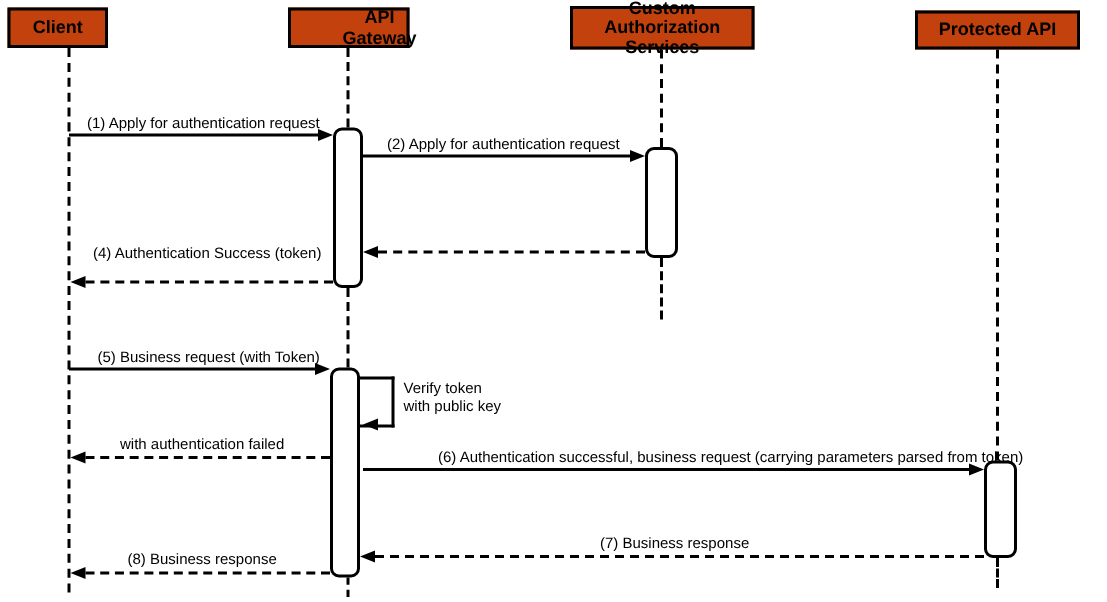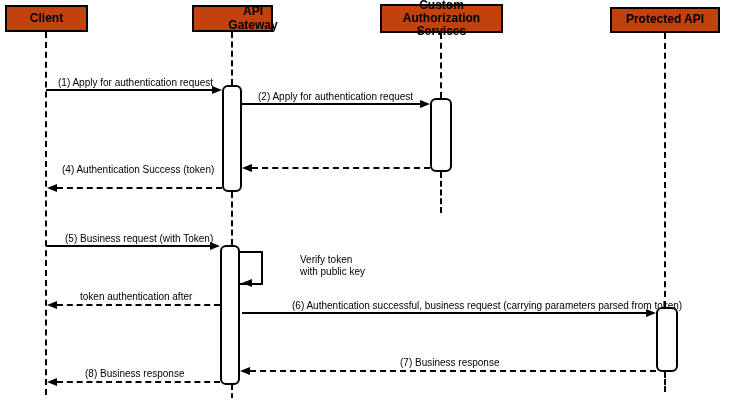--- a/index.html
+++ b/index.html
@@ -34,21 +34,21 @@
   .selfloop {
     position:absolute; border:2px solid #000; border-left:none; z-index:1;
     background:transparent;
   }
 </style>
 </head>
 <body>
 
 <div id="stage">
 
-  <div class="pbox" style="left:5px; top:5px; width:83px; height:27px;">Client</div>
+  <div class="pbox" style="left:5px; top:5px; width:67px; height:27px;">Client</div>
   <div class="pbox" style="left:192px; top:5px; width:81px; height:27px;padding-left:41px;">API Gateway</div>
   <div class="pbox" style="left:380px; top:4px; width:123px; height:29px;">Custom Authorization
 Services</div>
   <div class="pbox" style="left:610px; top:7px; width:110px; height:26px;">Protected API</div>
 
   <div class="lifeline" style="left:45px; top:32px; height:363px;"></div>
   <div class="lifeline" style="left:231px; top:32px; height:53px;"></div>
   <div class="lifeline" style="left:231px; top:192px; height:53px;"></div>
   <div class="lifeline" style="left:231px; top:385px; height:13px;"></div>
   <div class="lifeline" style="left:440px; top:33px; height:65px;"></div>
@@ -76,26 +76,26 @@
   <div class="mline-dashed" style="left:57px; top:187px; width:165px;"></div>
   <div class="arr-l" style="left:47px; top:184px;"></div>
   <div class="mlabel nowrap" style="left:62px; top:164px;">(4) Authentication Success (token)</div>
 
   <div class="mline-solid" style="left:46px; top:245px; width:164px;"></div>
   <div class="arr-r" style="left:210px; top:242px;"></div>
   <div class="mlabel nowrap" style="left:65px; top:233px;">(5) Business request (with Token)</div>
 
   <div class="selfloop" style="left:240px; top:251px; width:23px; height:34px;"></div>
   <div class="arr-l" style="left:242px; top:279px;"></div>
-  <div class="mlabel" style="left:269px; top:254px;margin-left:31px;">Verify token
+  <div class="mlabel" style="left:269px; top:254px;">Verify token
 with public key</div>
 
   <div class="mline-dashed" style="left:57px; top:304px; width:163px;"></div>
   <div class="arr-l" style="left:47px; top:301px;"></div>
-  <div class="mlabel nowrap" style="left:80px; top:291px;">token authentication after</div>
+  <div class="mlabel nowrap" style="left:80px; top:291px;">with authentication failed</div>
 
   <div class="mline-solid" style="left:242px; top:312px; width:404px;"></div>
   <div class="arr-r" style="left:646px; top:309px;"></div>
   <div class="mlabel nowrap" style="left:254px; top:300px;padding-left:38px;">(6) Authentication successful, business request (carrying parameters parsed from token)</div>
 
   <div class="mline-dashed" style="left:250px; top:370px; width:406px;"></div>
   <div class="arr-l" style="left:240px; top:367px;"></div>
   <div class="mlabel nowrap" style="left:400px; top:357px;">(7) Business response</div>
 
   <div class="mline-dashed" style="left:57px; top:381px; width:163px;"></div>

